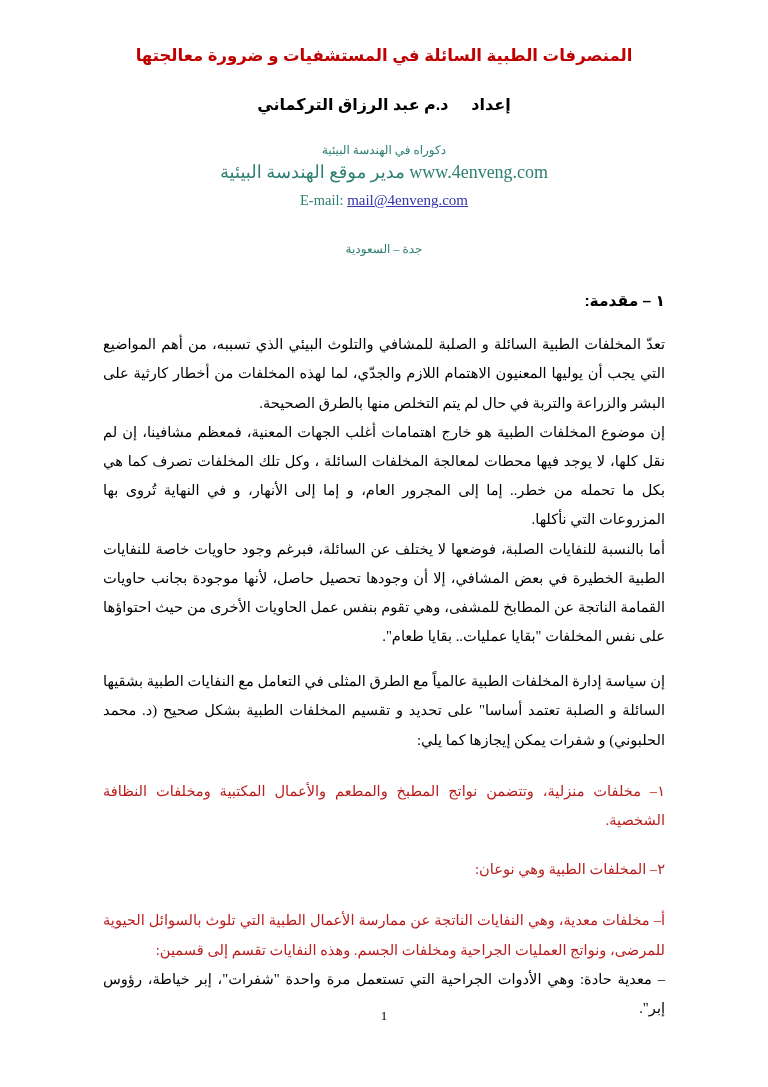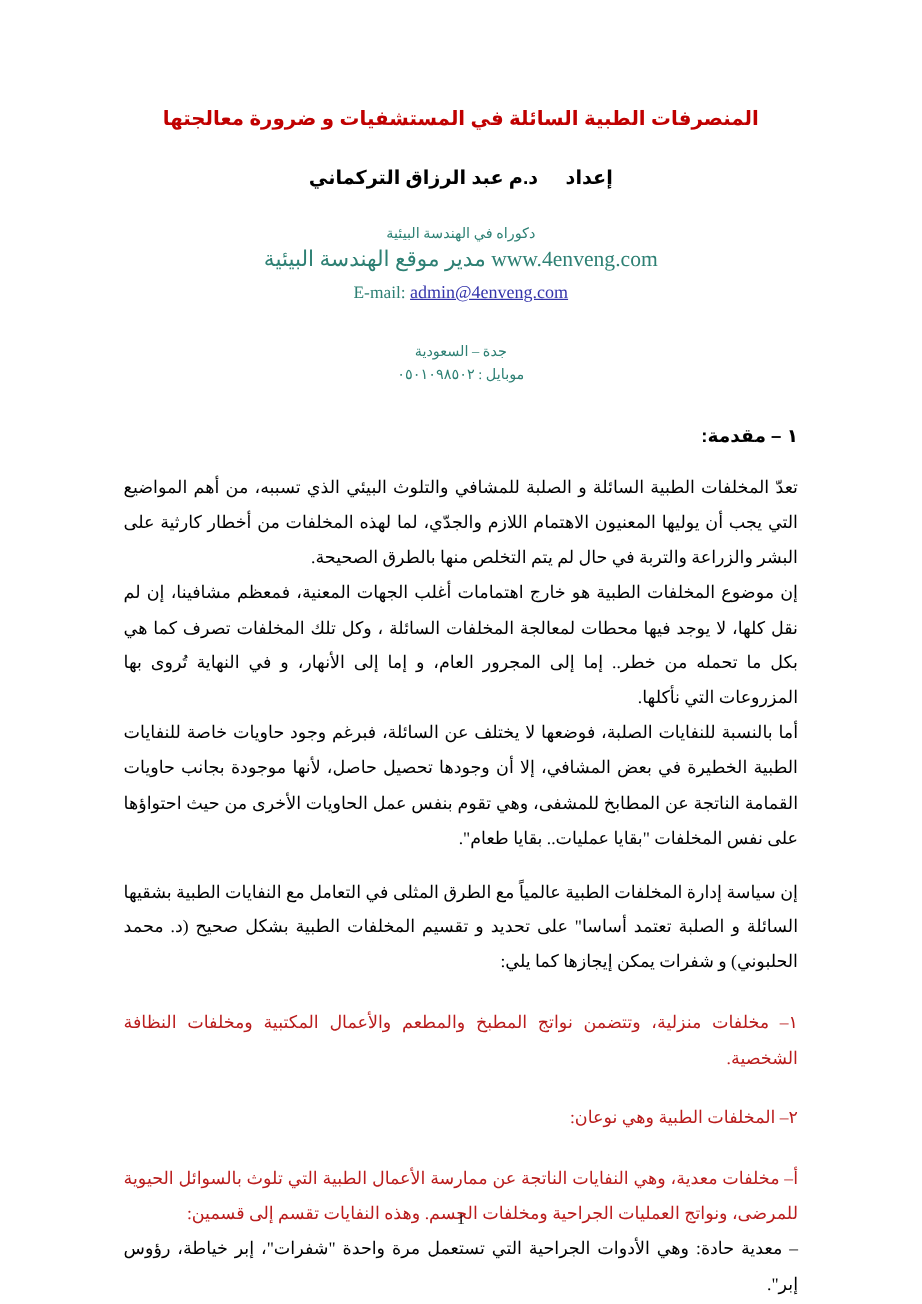--- a/index.html
+++ b/index.html
@@ -29,21 +29,21 @@
     width: 562px;
   }
 
   
   .doc-title {
     text-align: center;
     font-family: "Liberation Sans", "DejaVu Sans", sans-serif;
     font-weight: bold;
     font-size: 16.5px;
     color: #c00000;
-    margin-top: 88px;
+    margin-top: 44px;
     line-height: 1.35;
     letter-spacing: 0px;
   }
   .author-line {
     text-align: center;
     font-family: "Liberation Sans", "DejaVu Sans", sans-serif;
     font-weight: bold;
     font-size: 16px;
     color: #000000;
     margin-top: 28px;
@@ -169,29 +169,25 @@
     <div class="contact-block">
       <div class="contact-line degree">دكوراه في الهندسة البيئية</div>
 
       <div class="contact-line site">
         <span class="latin">www.4enveng.com</span>
         <span>مدير موقع الهندسة البيئية</span>
       </div>
 
       <div class="email-line">
         <span>E-mail:</span>
-        <span class="email-link">admin@4enveng.com</span>
+        <span class="email-link">mail@4enveng.com</span>
       </div>
 
       <div class="contact-line city">جدة – السعودية</div>
 
-      <div class="contact-line mobile">
-        <span>موبايل :</span>
-        <span>٠٥٠١٠٩٨٥٠٢</span>
-      </div>
     </div>
 
     <div class="section-heading first">١ – مقدمة:</div>
 
     <p class="body first-para">تعدّ المخلفات الطبية السائلة و الصلبة للمشافي والتلوث البيئي الذي تسببه، من أهم المواضيع التي يجب أن يوليها المعنيون الاهتمام اللازم والجدّي، لما لهذه المخلفات من أخطار كارثية على البشر والزراعة والتربة في حال لم يتم التخلص منها بالطرق الصحيحة.</p>
 
     <p class="body">إن موضوع المخلفات الطبية هو خارج اهتمامات أغلب الجهات المعنية، فمعظم مشافينا، إن لم نقل كلها، لا يوجد فيها محطات لمعالجة المخلفات السائلة ، وكل تلك المخلفات تصرف كما هي بكل ما تحمله من خطر.. إما إلى المجرور العام، و إما إلى الأنهار، و في النهاية تُروى بها المزروعات التي نأكلها.</p>
 
     <p class="body">أما بالنسبة للنفايات الصلبة، فوضعها لا يختلف عن السائلة، فبرغم وجود حاويات خاصة للنفايات الطبية الخطيرة في بعض المشافي، إلا أن وجودها تحصيل حاصل، لأنها موجودة بجانب حاويات القمامة الناتجة عن المطابخ  للمشفى، وهي تقوم بنفس عمل الحاويات الأخرى من حيث احتواؤها على نفس المخلفات "بقايا عمليات.. بقايا طعام".</p>
 

